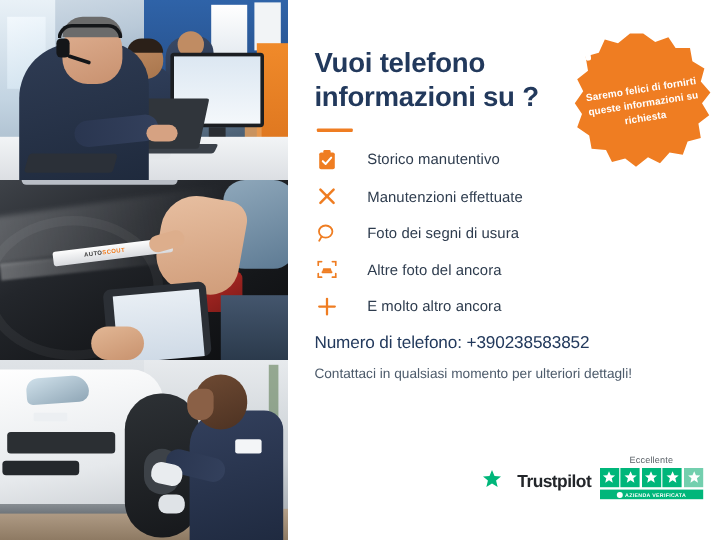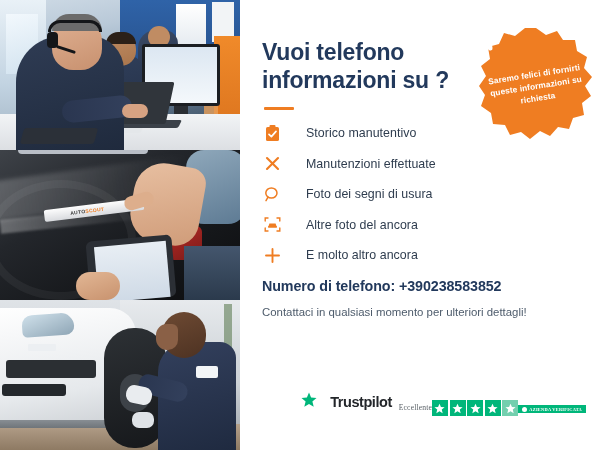--- a/index.html
+++ b/index.html
@@ -162,38 +162,38 @@
   }
   .divider { width:30px; height:3px; background:#ef7d22; margin:13px 0 13px 2px; border-radius:1px; }
 
   .feature-list { list-style:none; }
   .feature-row { display:flex; align-items:center; margin-bottom:10.5px;gap:14px; }
   .feature-icon { width:20px; height:20px; flex:0 0 20px; margin-right:10px;
                   display:flex; align-items:center; justify-content:center; color:#ef7d22; }
   .feature-icon svg { display:block; }
   .feature-label { font-size:12.4px; color:#2e3c4e; letter-spacing:.05px; }
 
-  .phone-line { margin-top:13px; font-size:14.3px; font-weight:bold; color:#22395c; letter-spacing:-.1px; }
+  .phone-line { margin-top:13px; font-size:14.3px; font-weight:normal; color:#22395c; letter-spacing:-.1px; }
   .sub { margin-top:9px; font-size:11.4px; line-height:1.62; color:#4d5b6b; }
 
   
   .badge-wrap { position:absolute; right:6px; top:26px; width:116px; height:120px; }
   .badge-wrap svg { position:absolute; left:0; top:0; }
   .badge-inner { position:absolute; left:0; top:0; width:116px; height:120px;
                  display:flex; flex-direction:column; align-items:center;
                  justify-content:center; transform:rotate(-9deg); }
   .badge-icon { margin-bottom:2px; }
   .badge-text { text-align:center; color:#fff; font-size:8.3px; font-weight:bold;
                 line-height:1.42; letter-spacing:.1px; width:96px; }
 
   
   .tp { position:absolute; right:14px; bottom:34px; display:flex; align-items:flex-end; gap:7px; }
   .tp-logo { display:flex; align-items:center; gap:13px; padding-bottom:4px; }
   .tp-name { font-size:14.5px; font-weight:bold; color:#23262a; letter-spacing:-.45px; }
-  .tp-right { display:flex; flex-direction:row; align-items:center;font-family:Liberation Serif, serif; }
+  .tp-right { display:flex; flex-direction:column; align-items:center; }
   .tp-exc { font-size:7.6px; color:#5b6268; letter-spacing:.15px; margin-bottom:2px; }
   .tp-stars { display:flex; gap:1.6px; }
   .tp-star { width:16px; height:16px; display:flex; align-items:center; justify-content:center; }
   .tp-verified { margin-top:2.5px; display:flex; align-items:center; justify-content:center;
                  gap:2px; background:#00b67a; padding:1.5px 4px; width:100%; }
   .tp-verified span { font-size:4.4px; color:#fff; font-weight:bold; letter-spacing:.25px; }
   .tp-check { width:5px; height:5px; border-radius:50%; background:#fff; flex:0 0 5px; }
 </style>
 </head>
 <body>

